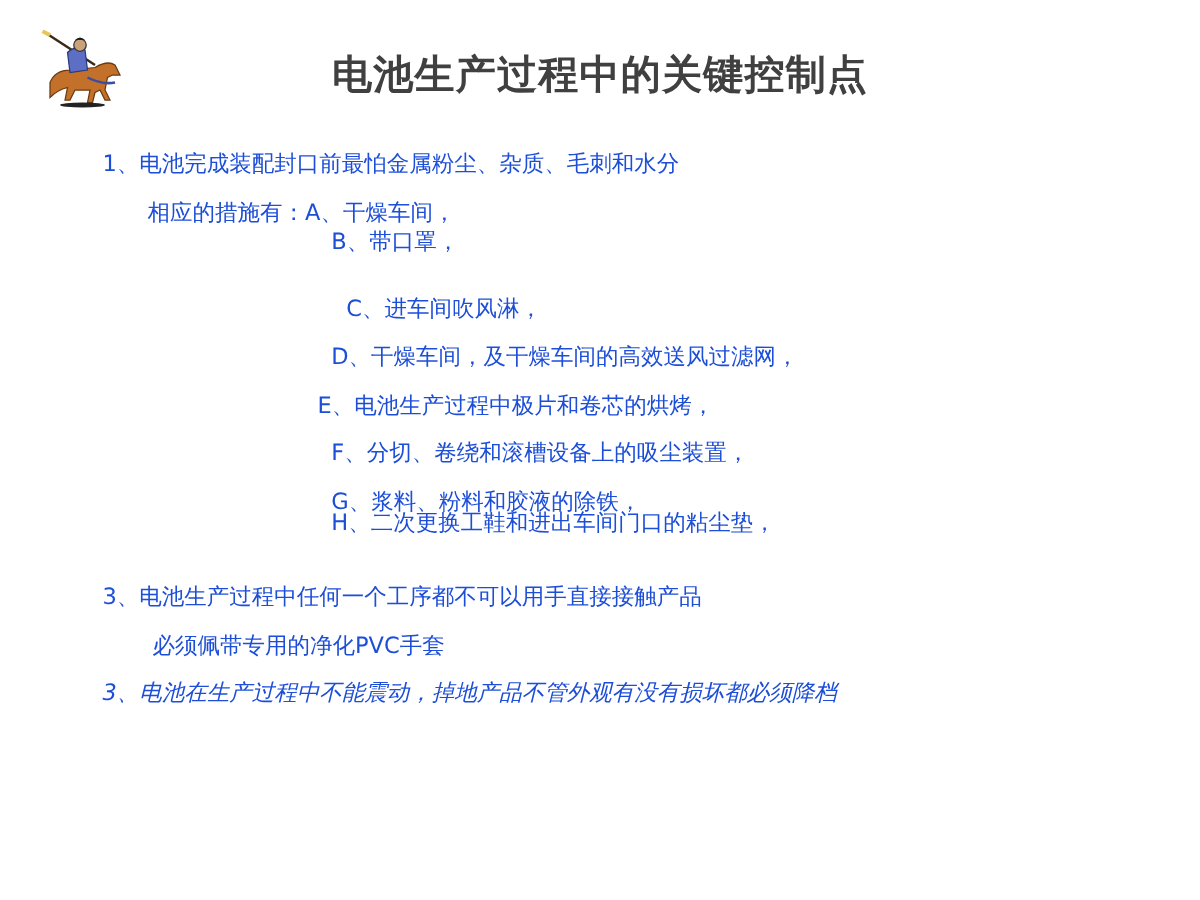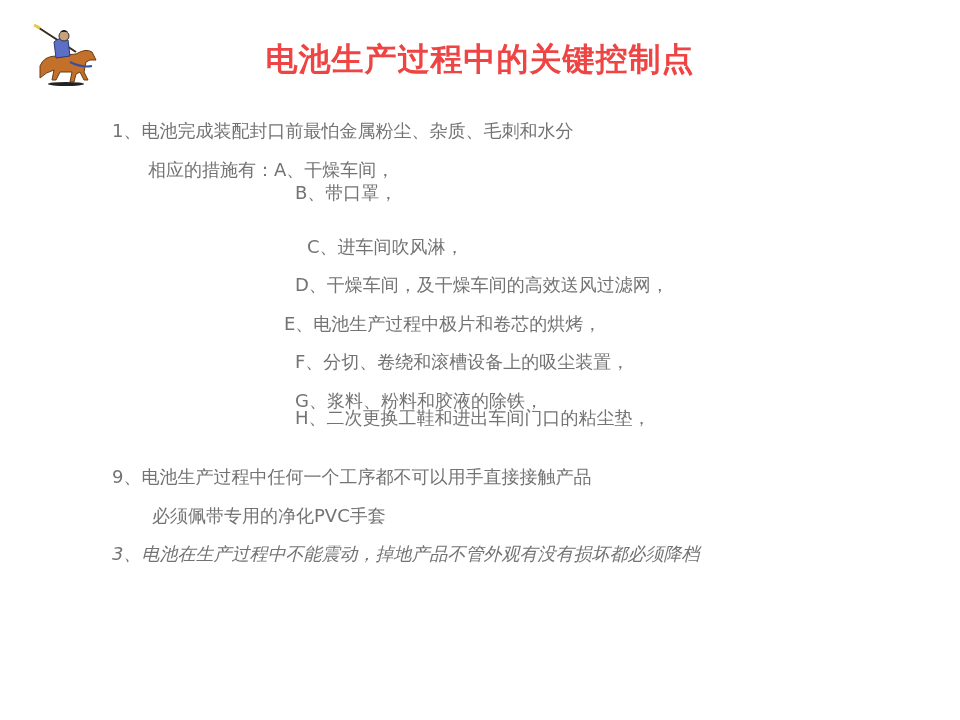--- a/index.html
+++ b/index.html
@@ -1,22 +1,22 @@
 <!DOCTYPE html>
 <html><head>
   <meta charset="utf-8">
   <style>
     html, body { margin: 0; padding: 0; background: #ffffff; }
     body { width: 960px; height: 720px; position: relative; overflow: hidden;
            font-family: "DejaVu Sans", "Liberation Sans", sans-serif; color: #111; }
     .logo { position: absolute; left: 30px; top: 22px; width: 76px; height: 66px; }
     .title { position: absolute; left: 0; width: 960px; top: 38px; text-align: center;
              font-family: "DejaVu Serif", "Liberation Serif", serif; font-size: 32px;
-             font-weight: bold; letter-spacing: 1px; color: #ef4444; }
-    .line { position: absolute; font-size: 18px; white-space: nowrap; color: #737373; margin-left: 30px; }
+             font-weight: bold; letter-spacing: 1px; color: #404040; }
+    .line { position: absolute; font-size: 18px; white-space: nowrap; color: #1d4ed8; }
   </style>
 </head>
 <body>
 
 <div>
   <div class="logo">
     <svg width="76" height="66" viewBox="0 0 76 66">
       <line x1="6" y1="4" x2="46" y2="30" stroke="#3a2a1a" stroke-width="2"></line>
       <line x1="4" y1="3" x2="10" y2="6" stroke="#e6c850" stroke-width="3"></line>
       <path d="M10 44 Q14 34 26 34 L46 32 Q56 26 62 30 L66 38 L60 38 L56 40 L54 50 L58 58 L54 58 L50 50 L46 52 L44 60 L40 60 L42 50 L30 50 L26 58 L22 58 L24 48 Q16 50 10 56 Z" fill="#c2702a" stroke="#6a3a10" stroke-width="1"></path>
@@ -32,16 +32,16 @@
 
   <div class="line" style="left:82px; top:119px;">1、电池完成装配封口前最怕金属粉尘、杂质、毛刺和水分</div>
   <div class="line" style="left:118px; top:158px;">相应的措施有：A、干燥车间，</div>
   <div class="line" style="left:265px; top:181px;">B、带口罩，</div>
   <div class="line" style="left:277px; top:235px;">C、进车间吹风淋，</div>
   <div class="line" style="left:265px; top:273px;">D、干燥车间，及干燥车间的高效送风过滤网，</div>
   <div class="line" style="left:254px; top:312px;">E、电池生产过程中极片和卷芯的烘烤，</div>
   <div class="line" style="left:265px; top:350px;">F、分切、卷绕和滚槽设备上的吸尘装置，</div>
   <div class="line" style="left:265px; top:389px;">G、浆料、粉料和胶液的除铁，</div>
   <div class="line" style="left:265px; top:406px;">H、二次更换工鞋和进出车间门口的粘尘垫，</div>
-  <div class="line" style="left:82px; top:465px;">9、电池生产过程中任何一个工序都不可以用手直接接触产品</div>
+  <div class="line" style="left:82px; top:465px;">3、电池生产过程中任何一个工序都不可以用手直接接触产品</div>
   <div class="line" style="left:122px; top:504px;">必须佩带专用的净化PVC手套</div>
   <div class="line" style="left:82px; top:542px;font-style:italic;">3、电池在生产过程中不能震动，掉地产品不管外观有没有损坏都必须降档</div>
 </div>
 
 </body></html>

